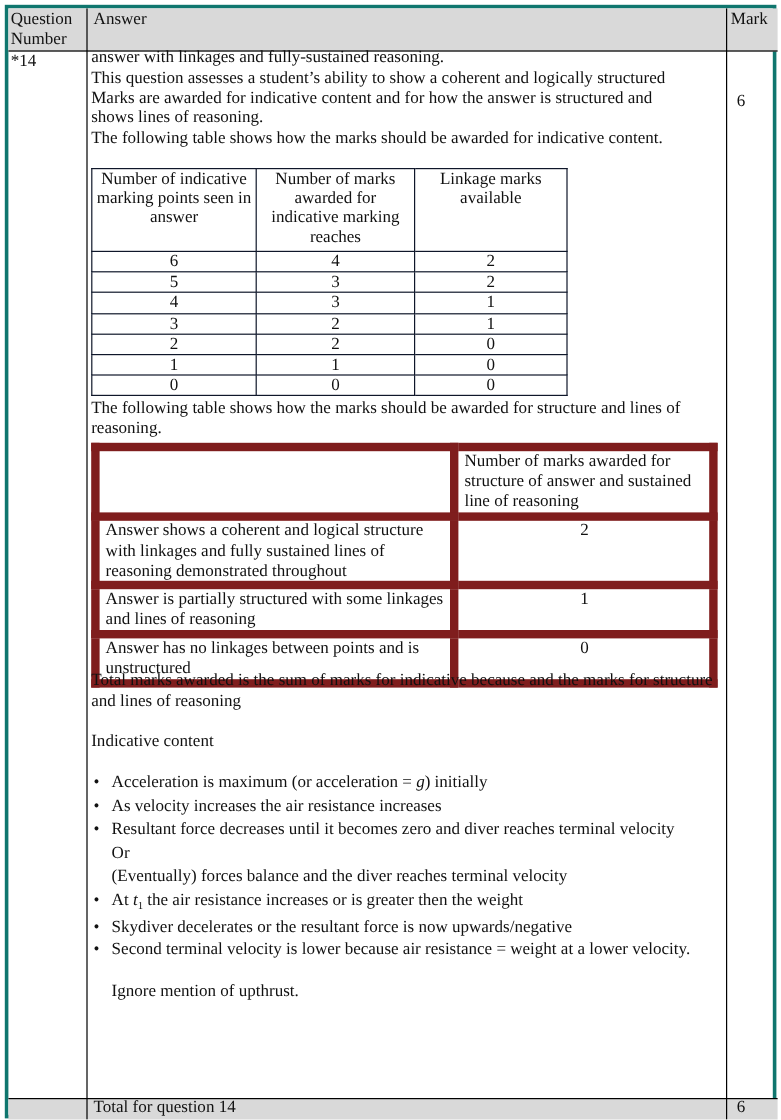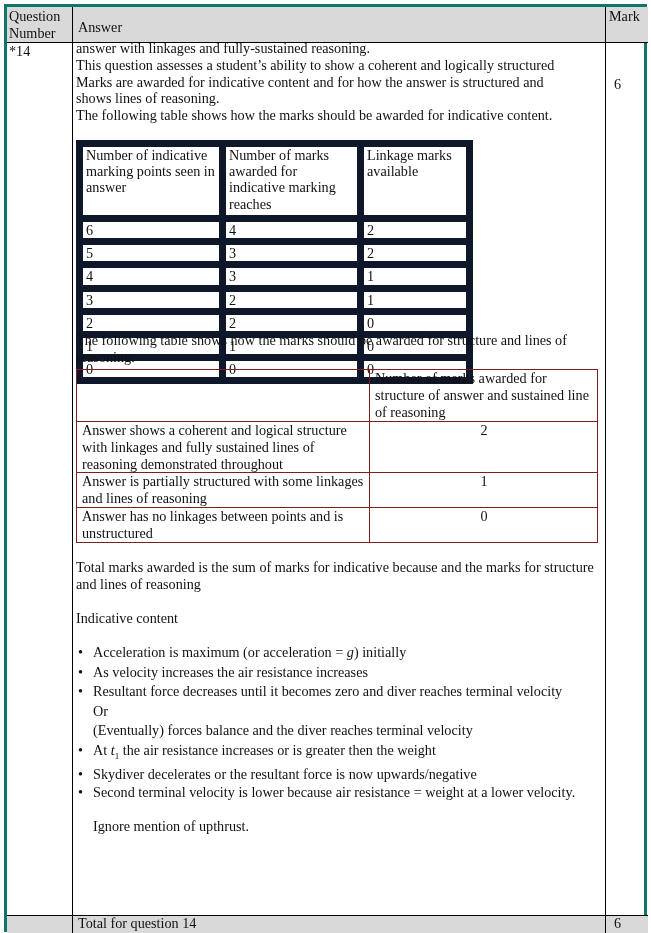--- a/index.html
+++ b/index.html
@@ -5,24 +5,24 @@
   html, body { margin:0; padding:0; background:#ffffff; }
   body { width:651px; height:933px; position:relative; overflow:hidden;
          font-family:"Liberation Serif", "DejaVu Serif", serif; font-size:14.2px; color:#111; line-height:16.8px; }
   .outer { position:absolute; left:4px; top:4px; width:643px; height:928px; border:3px solid #0f766e; box-sizing:border-box; }
   .hdr { position:absolute; left:0; top:0; width:641px; height:35px; background:#d9d9d9; border-bottom:1px solid #000; }
   .ftr { position:absolute; left:0; top:908px; width:641px; height:18px; background:#d9d9d9; border-top:1px solid #000; }
   .vline { position:absolute; top:0; width:1px; height:926px; background:#000; }
   .cell { position:absolute; }
   .bold { font-weight:normal; }
   .t1 { position:absolute; left:76px; top:140px; border-collapse:collapse; width:397px; }
-  .t1 td { border:7px solid #0f172a; padding:0 3px; height:16px; line-height:16.2px; vertical-align:top; }
+  .t1 td { border:1px solid #0f172a; text-align:center; padding:0 3px; height:16px; line-height:16.2px; vertical-align:top; }
   .t1 tr.head td { height:68px; }
   .t2 { position:absolute; left:76px; top:369px; border-collapse:collapse; width:522px; }
-  .t2 td { border:1px solid #7f1d1d; padding:0 4px 0 5px; vertical-align:top; line-height:16.8px; }
+  .t2 td { border:7px solid #7f1d1d; padding:0 4px 0 5px; vertical-align:top; line-height:16.8px; }
   .t2 td.num { text-align:center; }
   .para { position:absolute; left:76px; width:525px; }
   ul.bul { position:absolute; left:76px; top:643px; margin:0; padding:0; list-style:none; width:530px; }
   ul.bul li { position:relative; padding-left:17px; line-height:19.6px; }
   ul.bul li .dot { position:absolute; left:2px; top:0; }
   .sub { padding-left:17px; line-height:19.6px; }
   i { font-style:italic; }
 </style>
 </head>
 <body>
@@ -30,21 +30,21 @@
 <div class="outer">
   <div class="hdr"></div>
   <div class="ftr"></div>
   <div class="vline" style="left:65px"></div>
   <div class="vline" style="left:598px"></div>
 
   <div class="cell" style="left:2px;top:1px;line-height:16.5px;">
     <div>Question</div>
     <div>Number</div>
   </div>
-  <div class="cell" style="left:71px;top:12px;">Answer</div>
+  <div class="cell" style="left:71px;top:1px;">Answer</div>
   <div class="cell" style="left:602px;top:1px;">Mark</div>
 
   <div class="cell bold" style="left:2px;top:36px;">*14</div>
   <div class="cell bold" style="left:607px;top:69px;">6</div>
 
   <div class="cell bold" style="left:71px;top:908px;line-height:17px;">Total for question 14</div>
   <div class="cell bold" style="left:607px;top:908px;line-height:17px;">6</div>
 </div>
 
 <div class="para" style="top:40px;">

